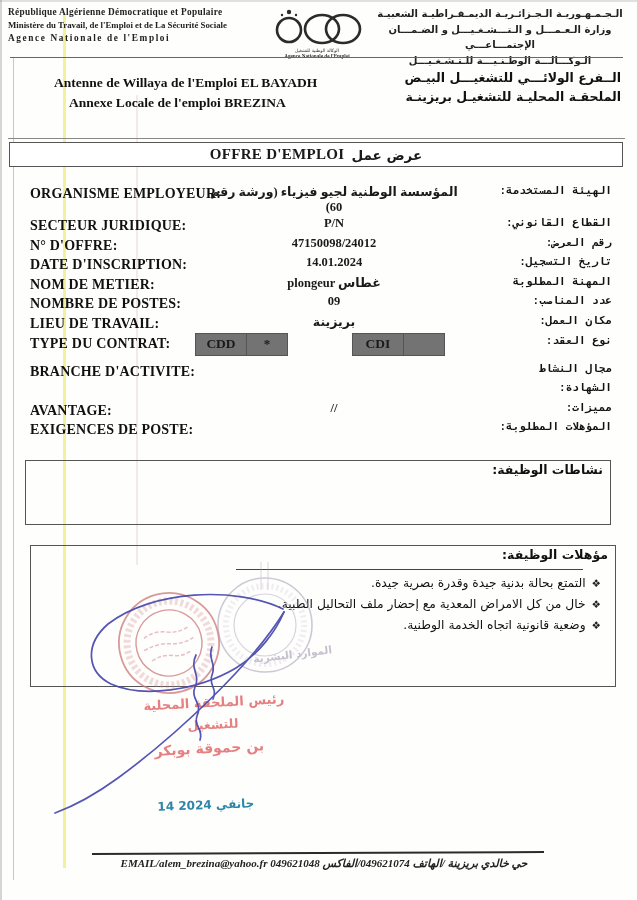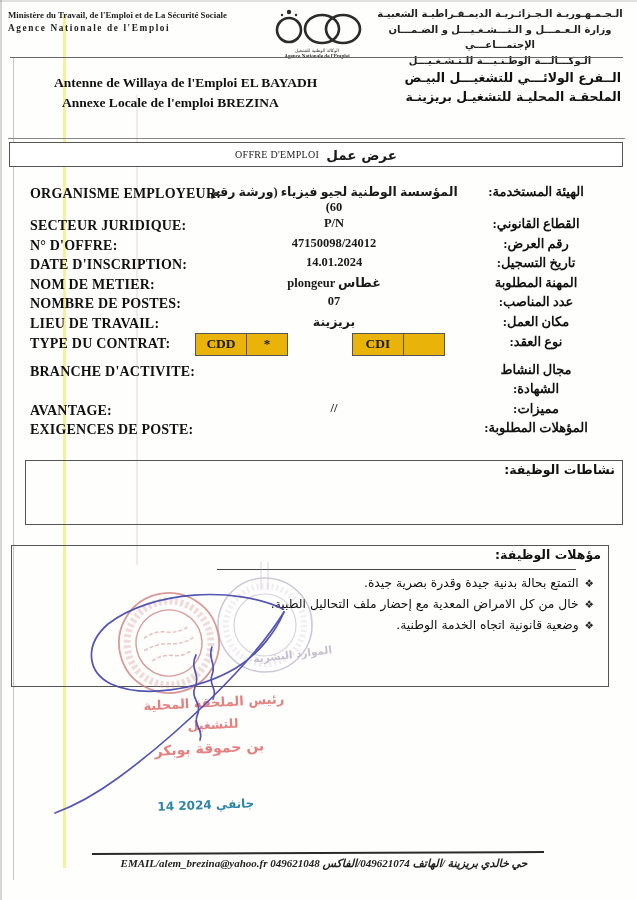--- a/index.html
+++ b/index.html
@@ -20,50 +20,50 @@
   .logo{position:absolute;left:258px;top:4px;width:118px;text-align:center;}
   .logo svg{display:block;margin:0 auto;}
   .logo .cap-ar{font-family:"DejaVu Sans",sans-serif;font-size:4.5px;color:#333;line-height:1.2;}
   .logo .cap-fr{font-size:5.2px;font-weight:bold;color:#333;line-height:1.2;}
   .hdr-right{position:absolute;right:12px;top:6px;width:250px;direction:rtl;text-align:center;
     font-family:"DejaVu Sans",sans-serif;font-weight:bold;font-size:10px;line-height:1.55;color:#222;}
   .hdr-rule{position:absolute;left:10px;right:14px;top:57px;border-top:1.6px solid #666;}
 
   
   .office-fr{position:absolute;left:54px;top:73px;font-weight:bold;font-size:13.5px;line-height:1.5;color:#111;}
-  .office-fr .o2{margin-left:8px;}
+  .office-fr .o2{margin-left:15px;}
   .office-ar{position:absolute;right:16px;top:68px;direction:rtl;text-align:right;
     font-family:"DejaVu Sans",sans-serif;font-weight:bold;font-size:12.5px;line-height:1.55;color:#111;}
 
   
   .title-topline{position:absolute;left:8px;right:12px;top:138px;border-top:1.2px solid #888;}
   .title-box{position:absolute;left:9px;right:14px;top:142px;height:23px;border:1.3px solid #555;
     display:flex;align-items:center;justify-content:center;gap:7px;background:#fff;}
-  .title-latin{font-weight:normal;font-size:10px;letter-spacing:.3px;text-align:center;}
+  .title-latin{font-weight:bold;font-size:15px;letter-spacing:.3px;text-align:center;}
   .title-ar{font-family:"DejaVu Sans",sans-serif;font-weight:bold;font-size:13.5px;}
 
   
   .form{position:absolute;left:30px;top:183px;width:582px;}
   .frow{display:flex;align-items:flex-start;min-height:19.6px;}
   .frow .fl{width:178px;font-weight:bold;font-size:14px;letter-spacing:.2px;padding-top:3px;color:#111;white-space:nowrap;}
   .frow .fv{flex:1;text-align:center;font-weight:bold;font-size:12.5px;
     font-family:"Liberation Serif","DejaVu Sans",serif;padding-top:1px;}
-  .frow .fa{width:152px;direction:rtl;text-align:center;font-family:Liberation Serif, serif;
-    font-weight:bold;font-size:13px;padding-top:1px;color:#111;white-space:nowrap;}
+  .frow .fa{width:152px;direction:rtl;text-align:right;font-family:Liberation Mono, monospace;
+    font-weight:bold;font-size:11px;padding-top:1px;color:#111;white-space:nowrap;}
   .frow.contract{min-height:28px;}
   .contract-wrap{flex:1;display:flex;justify-content:center;gap:64px;transform:translateX(-14px);}
-  .cbox{display:flex;border:1.3px solid #555;height:21px;background:#eab308;}
+  .cbox{display:flex;border:1.3px solid #555;height:21px;background:#737373;}
   .cbox .cl{width:50px;display:flex;align-items:center;justify-content:center;
     font-weight:bold;font-size:13.5px;border-right:1.3px solid #555;}
   .cbox .cm{width:40px;display:flex;align-items:center;justify-content:center;font-weight:bold;font-size:13px;}
 
   
-  .sec-box{position:absolute;border:1.5px solid #555;padding-left:12px;}
+  .sec-box{position:absolute;border:1.5px solid #555;}
   #box-activities{left:25px;top:460px;width:584px;height:63px;}
-  #box-quals{left:11px;top:545px;width:584px;height:140px;}
+  #box-quals{left:30px;top:545px;width:584px;height:140px;}
   .sec-label{position:absolute;top:1px;right:7px;direction:rtl;font-family:"DejaVu Sans",sans-serif;
     font-weight:bold;font-size:12.5px;color:#111;}
   .quals-underline{position:absolute;top:23px;left:205px;right:32px;border-top:1.2px solid #444;}
   .bullets{position:absolute;top:27px;right:14px;left:10px;direction:rtl;}
   .bullet-line{font-family:"DejaVu Sans",sans-serif;font-size:12.3px;line-height:21px;color:#111;}
   .bullet-ic{font-size:10.5px;margin-left:6px;color:#222;}
 
   
   .overlay{position:absolute;left:0;top:0;pointer-events:none;}
 
@@ -78,20 +78,21 @@
 
 <div class="page">
 
   <div class="art-top"></div>
   <div class="art-leftedge"></div>
   <div class="art-grayline"></div>
   <div class="art-yellow"></div>
   <div class="art-pink"></div>
 
   <div class="hdr-left">
+    <div class="l1">République Algérienne Démocratique et Populaire</div>
     <div class="l2">Ministère du Travail, de l'Emploi et de La Sécurité Sociale</div>
     <div class="l3">Agence Nationale de l'Emploi</div>
   </div>
 
   <div class="logo">
     <svg width="100" height="44" viewBox="0 0 100 44">
       <g fill="none" stroke="#2b2b2b" stroke-width="2.6">
         <circle cx="22" cy="26" r="12"></circle>
         <ellipse cx="55" cy="25" rx="17" ry="14"></ellipse>
         <ellipse cx="76" cy="25" rx="17" ry="14"></ellipse>
@@ -156,21 +157,21 @@
     </div>
 
     <div class="frow">
       <div class="fl">NOM DE METIER:</div>
       <div class="fv" dir="auto">plongeur غطاس</div>
       <div class="fa">المهنة المطلوبة</div>
     </div>
 
     <div class="frow">
       <div class="fl">NOMBRE DE POSTES:</div>
-      <div class="fv" dir="auto">07</div>
+      <div class="fv" dir="auto">09</div>
       <div class="fa">عدد المناصب:</div>
     </div>
 
     <div class="frow">
       <div class="fl">LIEU DE TRAVAIL:</div>
       <div class="fv" dir="auto">بريزينة</div>
       <div class="fa">مكان العمل:</div>
     </div>
 
     <div class="frow contract">

